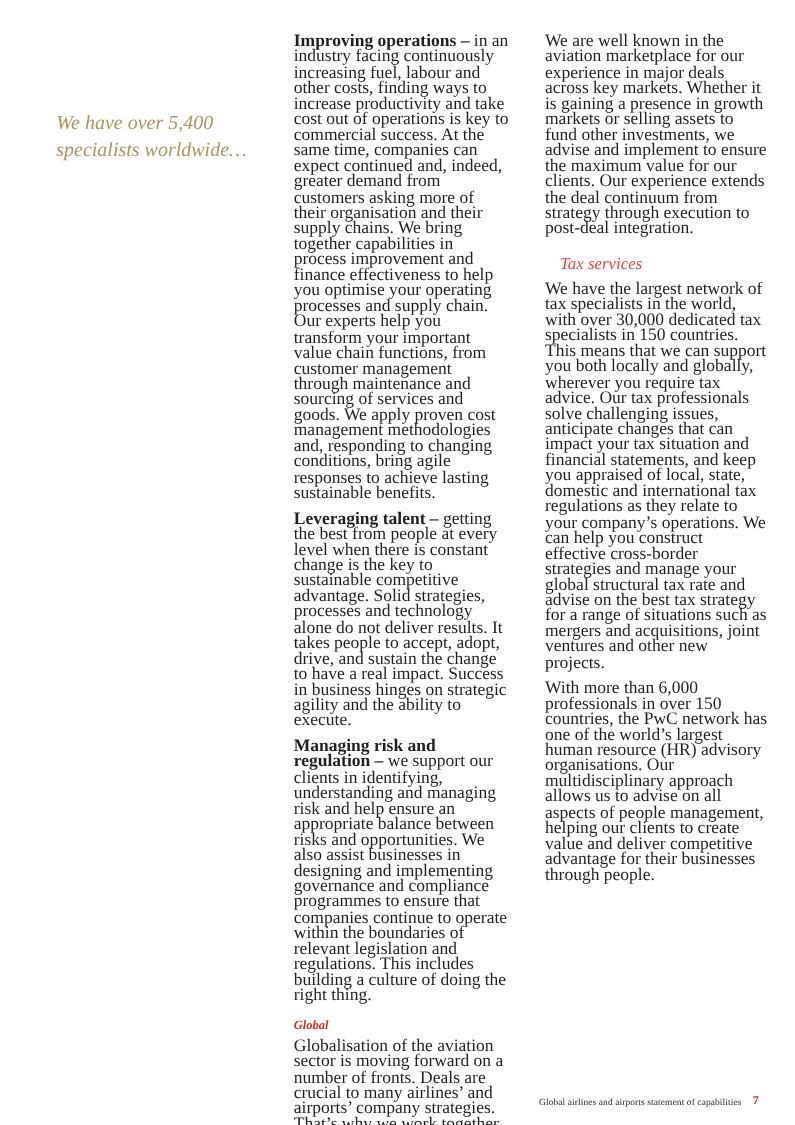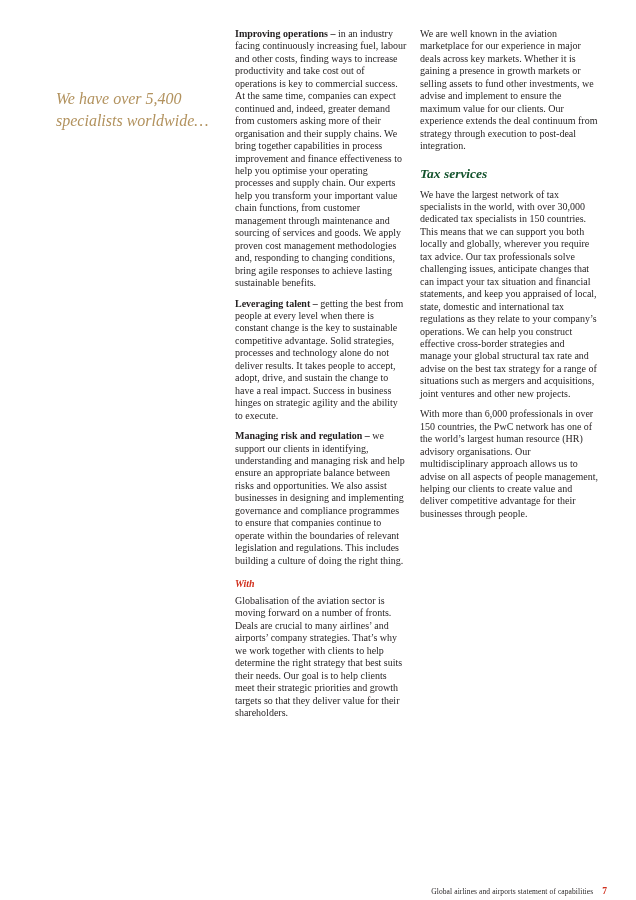--- a/index.html
+++ b/index.html
@@ -9,60 +9,60 @@
     width: 636px;
     height: 900px;
     background: #ffffff;
     font-family: "Liberation Serif", serif;
     color: #231f20;
     overflow: hidden;
     margin: 0 auto;
   }
   .pull-quote {
     position: absolute;
-    left: 56px;
+    left: 45px;
     top: 88px;
     width: 178px;
     color: #b2925e;
     font-style: italic;
     font-size: 16px;
     line-height: 21.5px;
   }
   .pull-quote p { margin: 0; }
   .col {
     position: absolute;
     top: 28px;
   }
   .col-middle { left: 235px; width: 172px; }
-  .col-right  { left: 420px; width: 178px; }
+  .col-right  { left: 436px; width: 178px; }
   .body-para {
-    font-size: 10px;
+    font-size: 14px;
     line-height: 12.45px;
     margin: 0 0 8px 0;
     text-align: left;
   }
   .body-para .lead { font-weight: bold; }
   .red-subhead-small {
     color: #d0301e;
     font-weight: bold;
     font-style: italic;
     font-size: 10px;
     margin: 11px 0 6px 0;
   }
   .red-heading {
-    color: #14532d;
-    font-weight: bold;
+    color: #ef4444;
+    font-weight: normal;
     font-style: italic;
     font-size: 13.5px;
-    margin: 13px 0 7px 0;
+    margin: 13px 0 7px 12px;
   }
   .page-footer {
     position: absolute;
     right: 29px;
-    bottom: 4px;
+    bottom: 14px;
     font-size: 7.5px;
     color: #231f20;
     display: flex;
     align-items: flex-end;
   }
   .page-footer .footer-label { letter-spacing: 0.1px; }
   .page-footer .page-number {
     color: #d0301e;
     font-weight: bold;
     font-size: 9.5px;
@@ -78,21 +78,21 @@
     <p>We have over 5,400 specialists worldwide…</p>
   </aside>
 
   <div class="col col-middle">
     <p class="body-para"><strong class="lead">Improving operations – </strong><span>in an industry facing continuously increasing fuel, labour and other costs, finding ways to increase productivity and take cost out of operations is key to commercial success. At the same time, companies can expect continued and, indeed, greater demand from customers asking more of their organisation and their supply chains. We bring together capabilities in process improvement and finance effectiveness to help you optimise your operating processes and supply chain. Our experts help you transform your important value chain functions, from customer management through maintenance and sourcing of services and goods. We apply proven cost management methodologies and, responding to changing conditions, bring agile responses to achieve lasting sustainable benefits.</span></p>
 
     <p class="body-para"><strong class="lead">Leveraging talent – </strong><span>getting the best from people at every level when there is constant change is the key to sustainable competitive advantage. Solid strategies, processes and technology alone do not deliver results. It takes people to accept, adopt, drive, and sustain the change to have a real impact. Success in business hinges on strategic agility and the ability to execute.</span></p>
 
     <p class="body-para"><strong class="lead">Managing risk and regulation – </strong><span>we support our clients in identifying, understanding and managing risk and help ensure an appropriate balance between risks and opportunities. We also assist businesses in designing and implementing governance and compliance programmes to ensure that companies continue to operate within the boundaries of relevant legislation and regulations. This includes building a culture of doing the right thing.</span></p>
 
-    <h3 class="red-subhead-small">With</h3>
+    <h3 class="red-subhead-small">Global</h3>
     <p class="body-para">Globalisation of the aviation sector is moving forward on a number of fronts. Deals are crucial to many airlines’ and airports’ company strategies. That’s why we work together with clients to help determine the right strategy that best suits their needs. Our goal is to help clients meet their strategic priorities and growth targets so that they deliver value for their shareholders.</p>
   </div>
 
   <div class="col col-right">
     <p class="body-para">We are well known in the aviation marketplace for our experience in major deals across key markets. Whether it is gaining a presence in growth markets or selling assets to fund other investments, we advise and implement to ensure the maximum value for our clients. Our experience extends the deal continuum from strategy through execution to post-deal integration.</p>
 
     <h3 class="red-heading">Tax services</h3>
     <p class="body-para">We have the largest network of tax specialists in the world, with over 30,000 dedicated tax specialists in 150 countries. This means that we can support you both locally and globally, wherever you require tax advice. Our tax professionals solve challenging issues, anticipate changes that can impact your tax situation and financial statements, and keep you appraised of local, state, domestic and international tax regulations as they relate to your company’s operations. We can help you construct effective cross-border strategies and manage your global structural tax rate and advise on the best tax strategy for a range of situations such as mergers and acquisitions, joint ventures and other new projects.</p>
 
     <p class="body-para">With more than 6,000 professionals in over 150 countries, the PwC network has one of the world’s largest human resource (HR) advisory organisations. Our multidisciplinary approach allows us to advise on all aspects of people management, helping our clients to create value and deliver competitive advantage for their businesses through people.</p>

